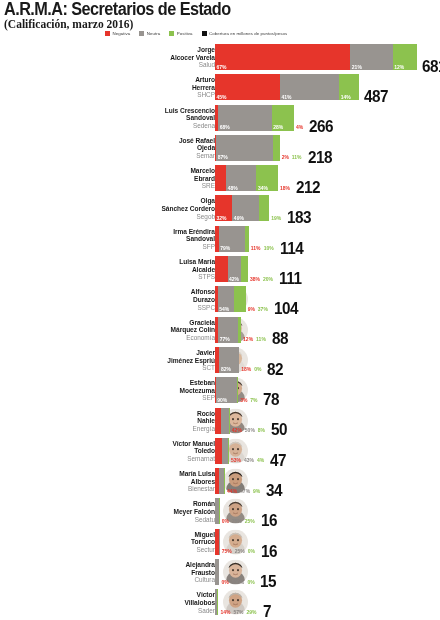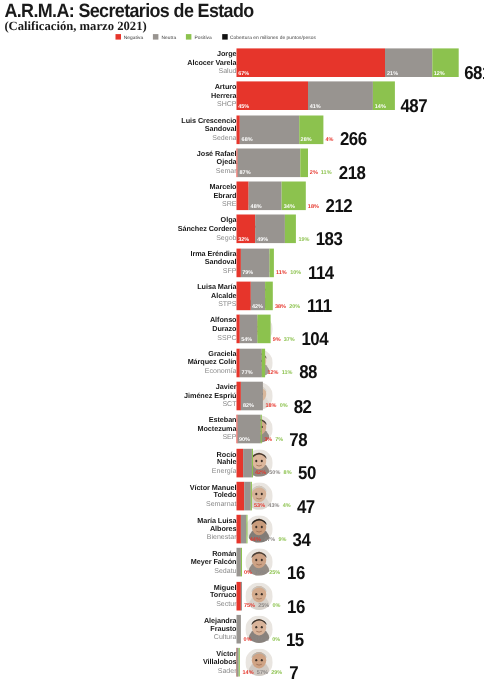--- a/index.html
+++ b/index.html
@@ -99,21 +99,21 @@
     transform: scaleX(0.9); transform-origin: left bottom;
   }
 </style>
 </head>
 <body>
 
 <div id="root">
 
   <div class="header">
     <div class="title">A.R.M.A: Secretarios de Estado</div>
-    <div class="subtitle">(Calificación, marzo 2021)</div>
+    <div class="subtitle">(Calificación, marzo 2016)</div>
     <div class="legend" id="legend">
         <div class="legend-item">
           <span class="legend-swatch" style="background: rgb(230, 53, 43);"></span>
           <span class="legend-label">Negativa</span>
         </div>
         <div class="legend-item">
           <span class="legend-swatch" style="background: rgb(152, 148, 144);"></span>
           <span class="legend-label">Neutra</span>
         </div>
         <div class="legend-item">

